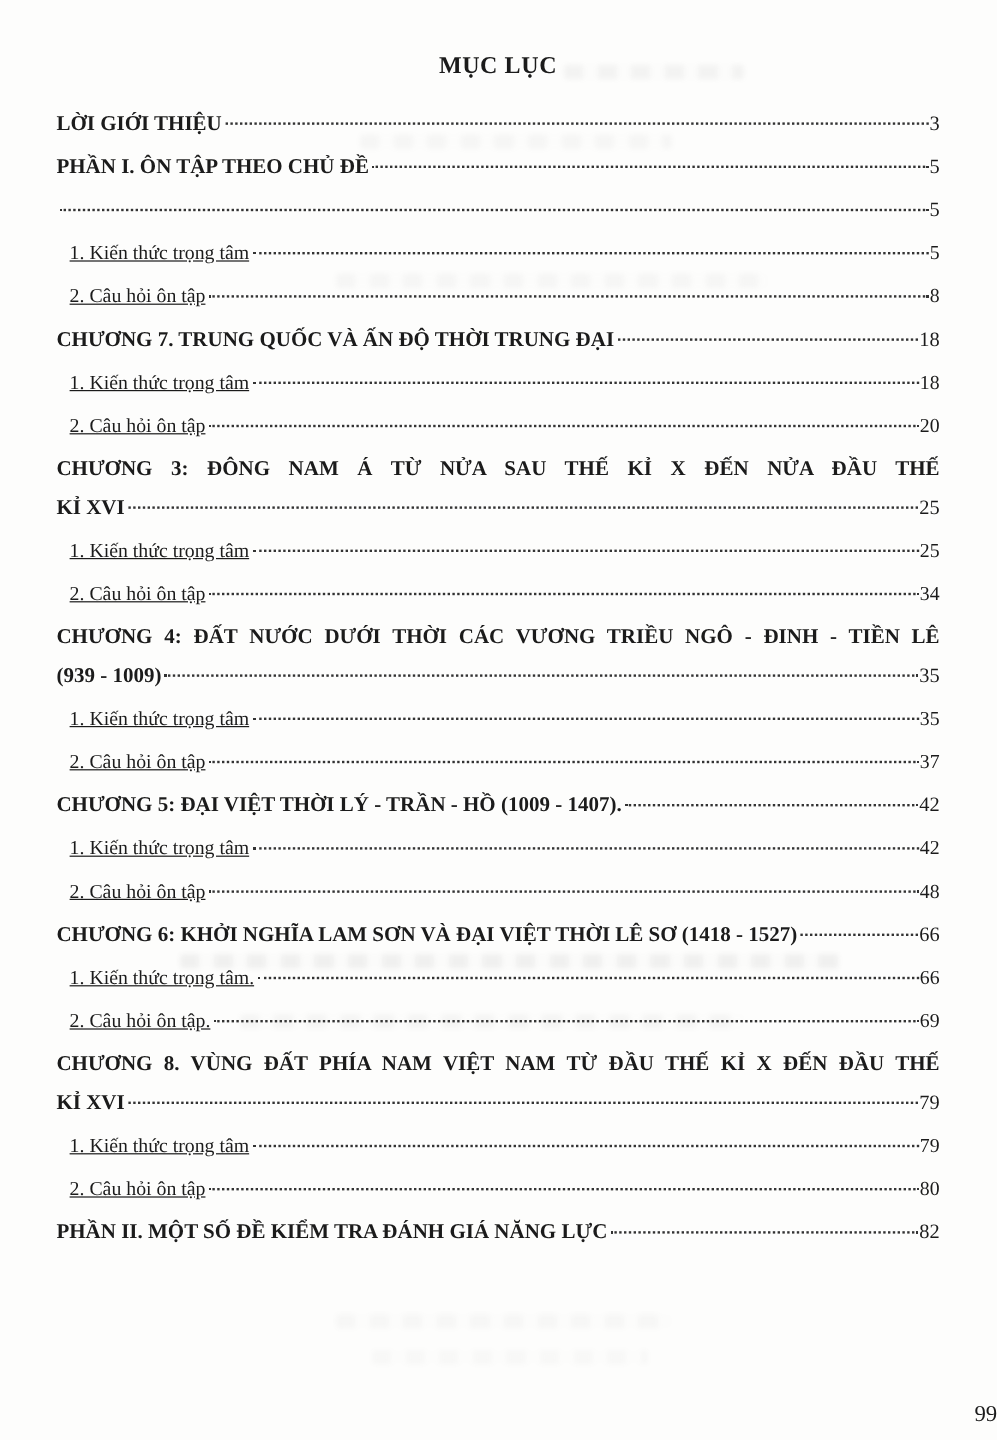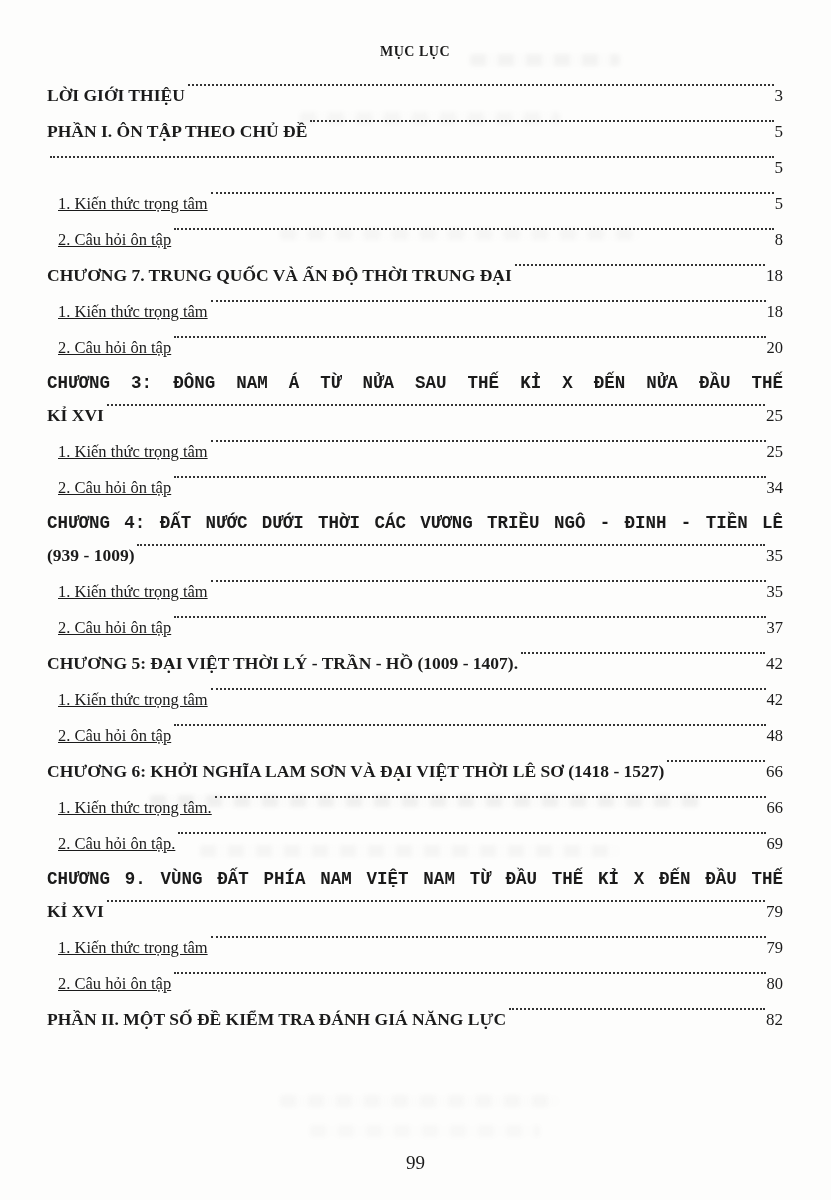--- a/index.html
+++ b/index.html
@@ -15,58 +15,57 @@
     background: #fdfdfc;
     color: #1b1b1b;
     font-family: "Liberation Serif", "DejaVu Serif", serif;
     overflow: hidden;
     box-sizing: border-box;
   }
   .content {
     padding: 44px 48px 0 47px;
   }
   .title {
-    font-size: 14px;
+    font-size: 20px;
     font-weight: bold;
     text-align: center;
     margin: 0 0 24px 0;
     letter-spacing: 0.5px;
   }
   .toc-row {
     display: flex;
-    align-items: flex-start;
+    align-items: center;
     line-height: 23px;
     margin-bottom: 13px;
   }
   .toc-row.main .label { font-weight: bold; font-size: 17.5px; }
   .toc-row.main .pagenum { font-size: 17px; }
   .toc-row.sub { padding-left: 11px; }
   .toc-row.sub .label { font-size: 16.5px; text-decoration: underline; }
   .toc-row.sub .pagenum { font-size: 16.5px; }
   .wrap-line {
     font-weight: bold;
     font-size: 17.5px;
     line-height: 23px;
     margin-bottom: 9px;
     text-align: justify;
     text-align-last: justify;
-    font-family: Liberation Mono, monospace;
   }
   .leader {
     flex: 1 1 auto;
     min-width: 12px;
     border-bottom: 2px dotted #333333;
     margin: 0 1px 0 3px;
   }
   .footer {
     position: absolute;
     left: 0;
     right: 0;
-    bottom: 26px;
-    text-align: center;
+    bottom: 10px;
+    text-align: right;
     font-size: 19px;
   }
   
   .ghost {
     position: absolute;
     height: 12px;
     filter: blur(2px);
     opacity: 0.35;
     border-radius: 3px;
     background: repeating-linear-gradient(90deg,
@@ -185,21 +184,21 @@
         <div class="toc-row sub">
     <span class="label">1. Kiến thức trọng tâm.</span>
     <span class="leader"></span>
     <span class="pagenum">66</span>
   </div>
         <div class="toc-row sub">
     <span class="label">2. Câu hỏi ôn tập.</span>
     <span class="leader"></span>
     <span class="pagenum">69</span>
   </div>
-        <div class="wrap-line">CHƯƠNG 9. VÙNG ĐẤT PHÍA NAM VIỆT NAM TỪ ĐẦU THẾ KỈ X ĐẾN ĐẦU THẾ</div>
+        <div class="wrap-line">CHƯƠNG 8. VÙNG ĐẤT PHÍA NAM VIỆT NAM TỪ ĐẦU THẾ KỈ X ĐẾN ĐẦU THẾ</div>
         <div class="toc-row main">
     <span class="label">KỈ XVI</span>
     <span class="leader"></span>
     <span class="pagenum">79</span>
   </div>
         <div class="toc-row sub">
     <span class="label">1. Kiến thức trọng tâm</span>
     <span class="leader"></span>
     <span class="pagenum">79</span>
   </div>

